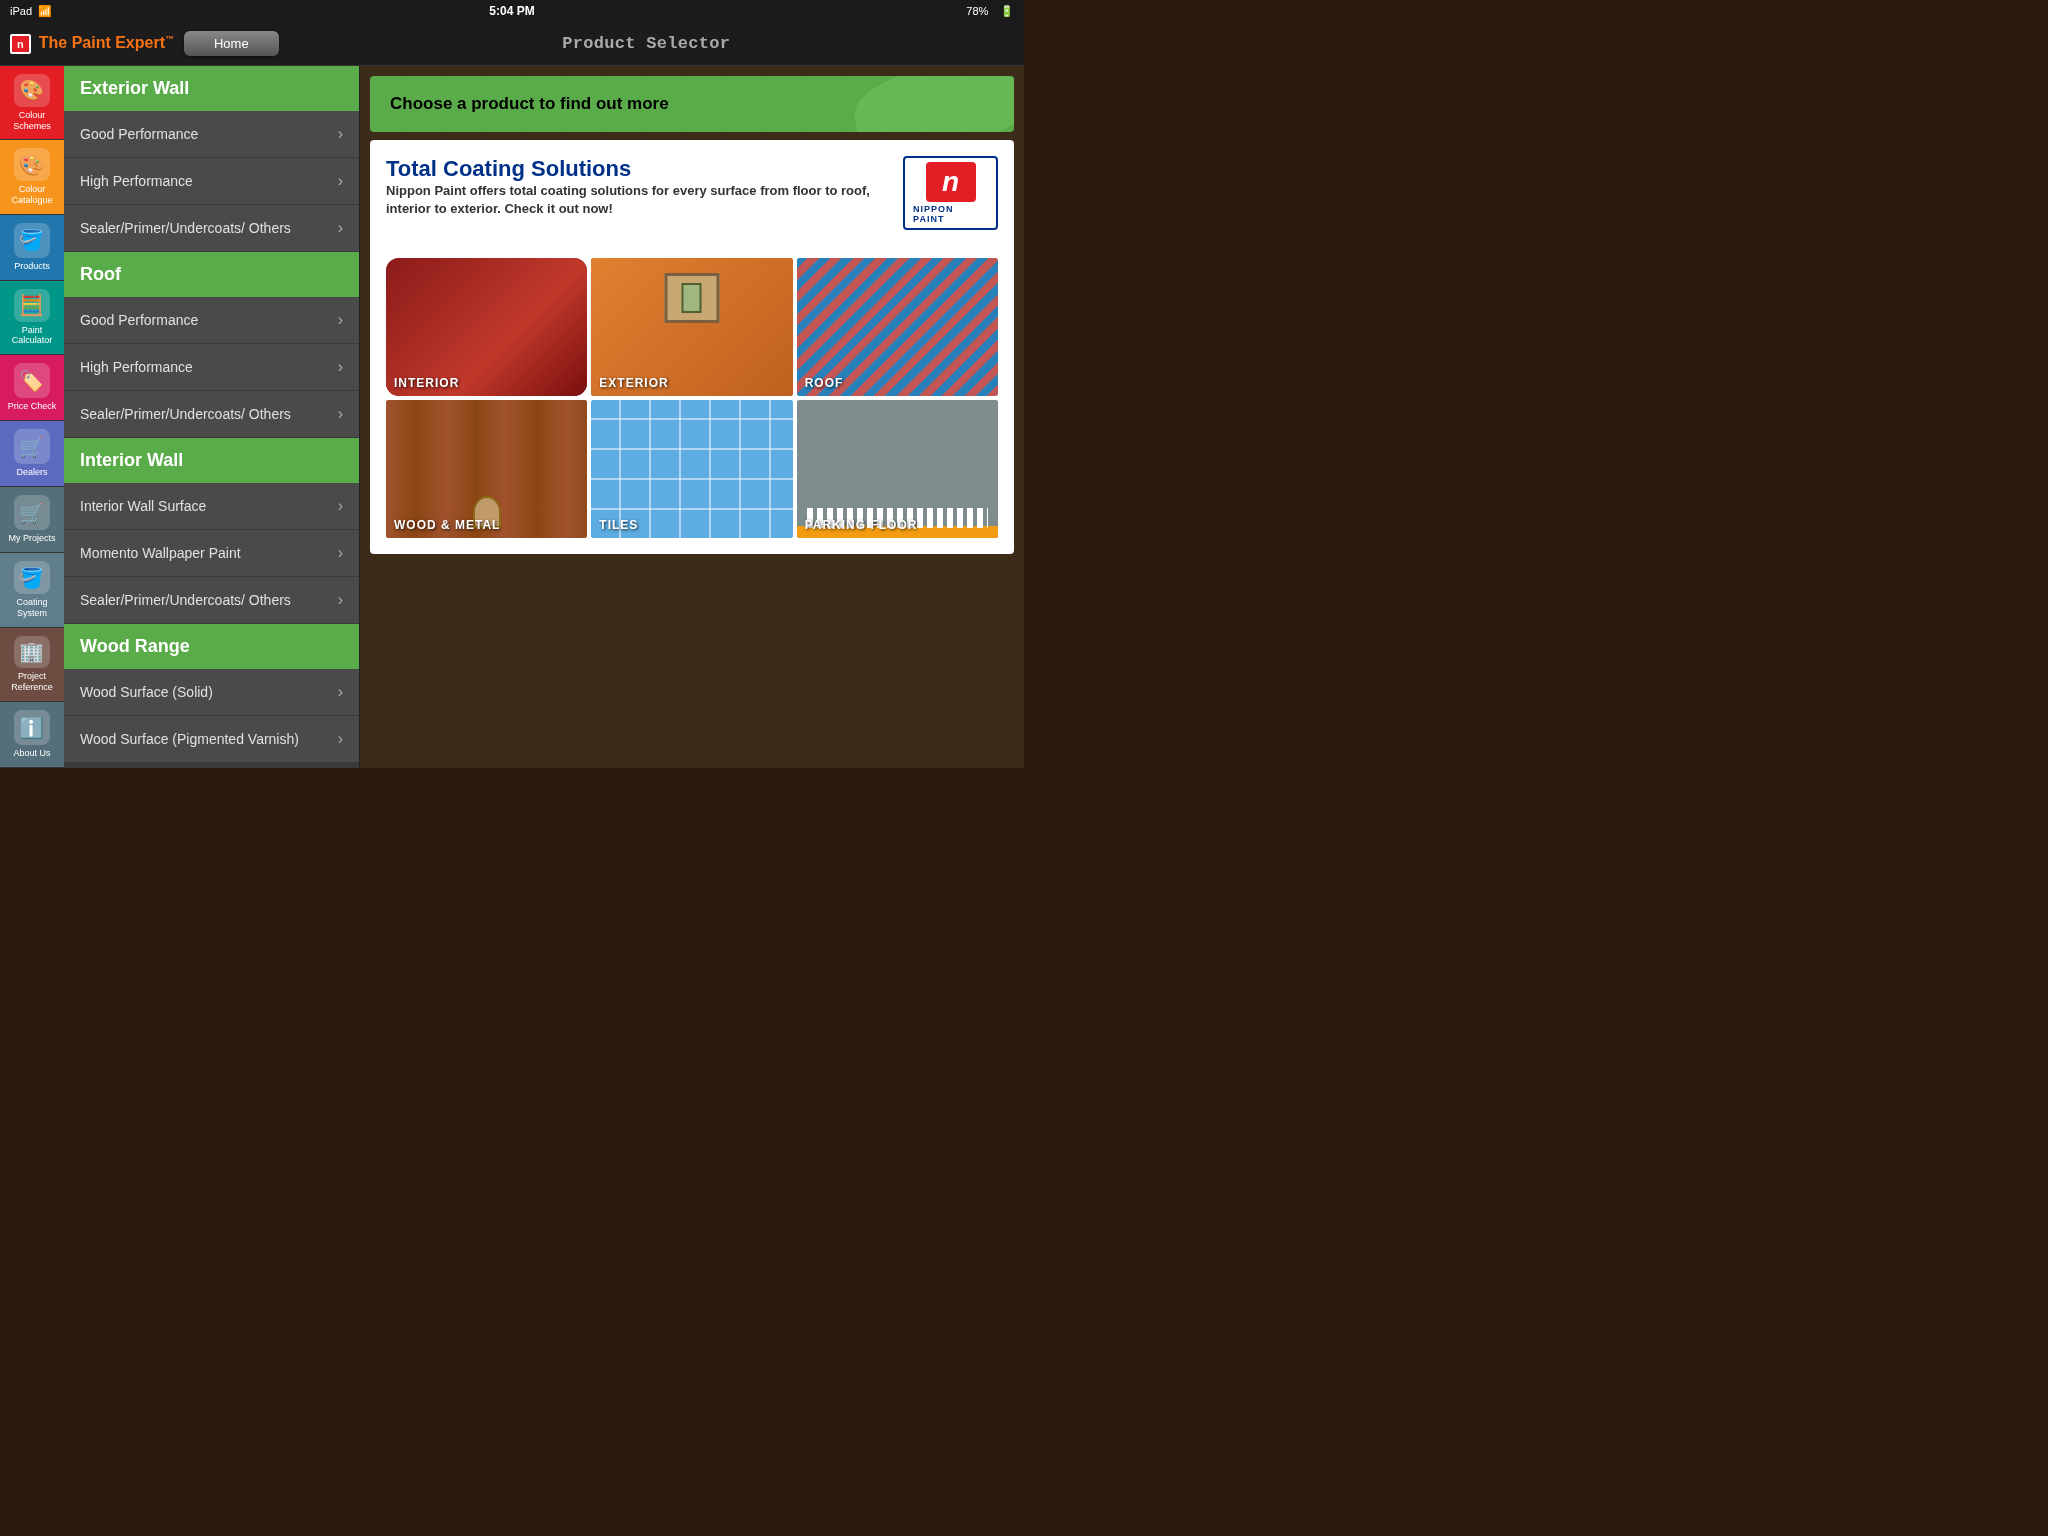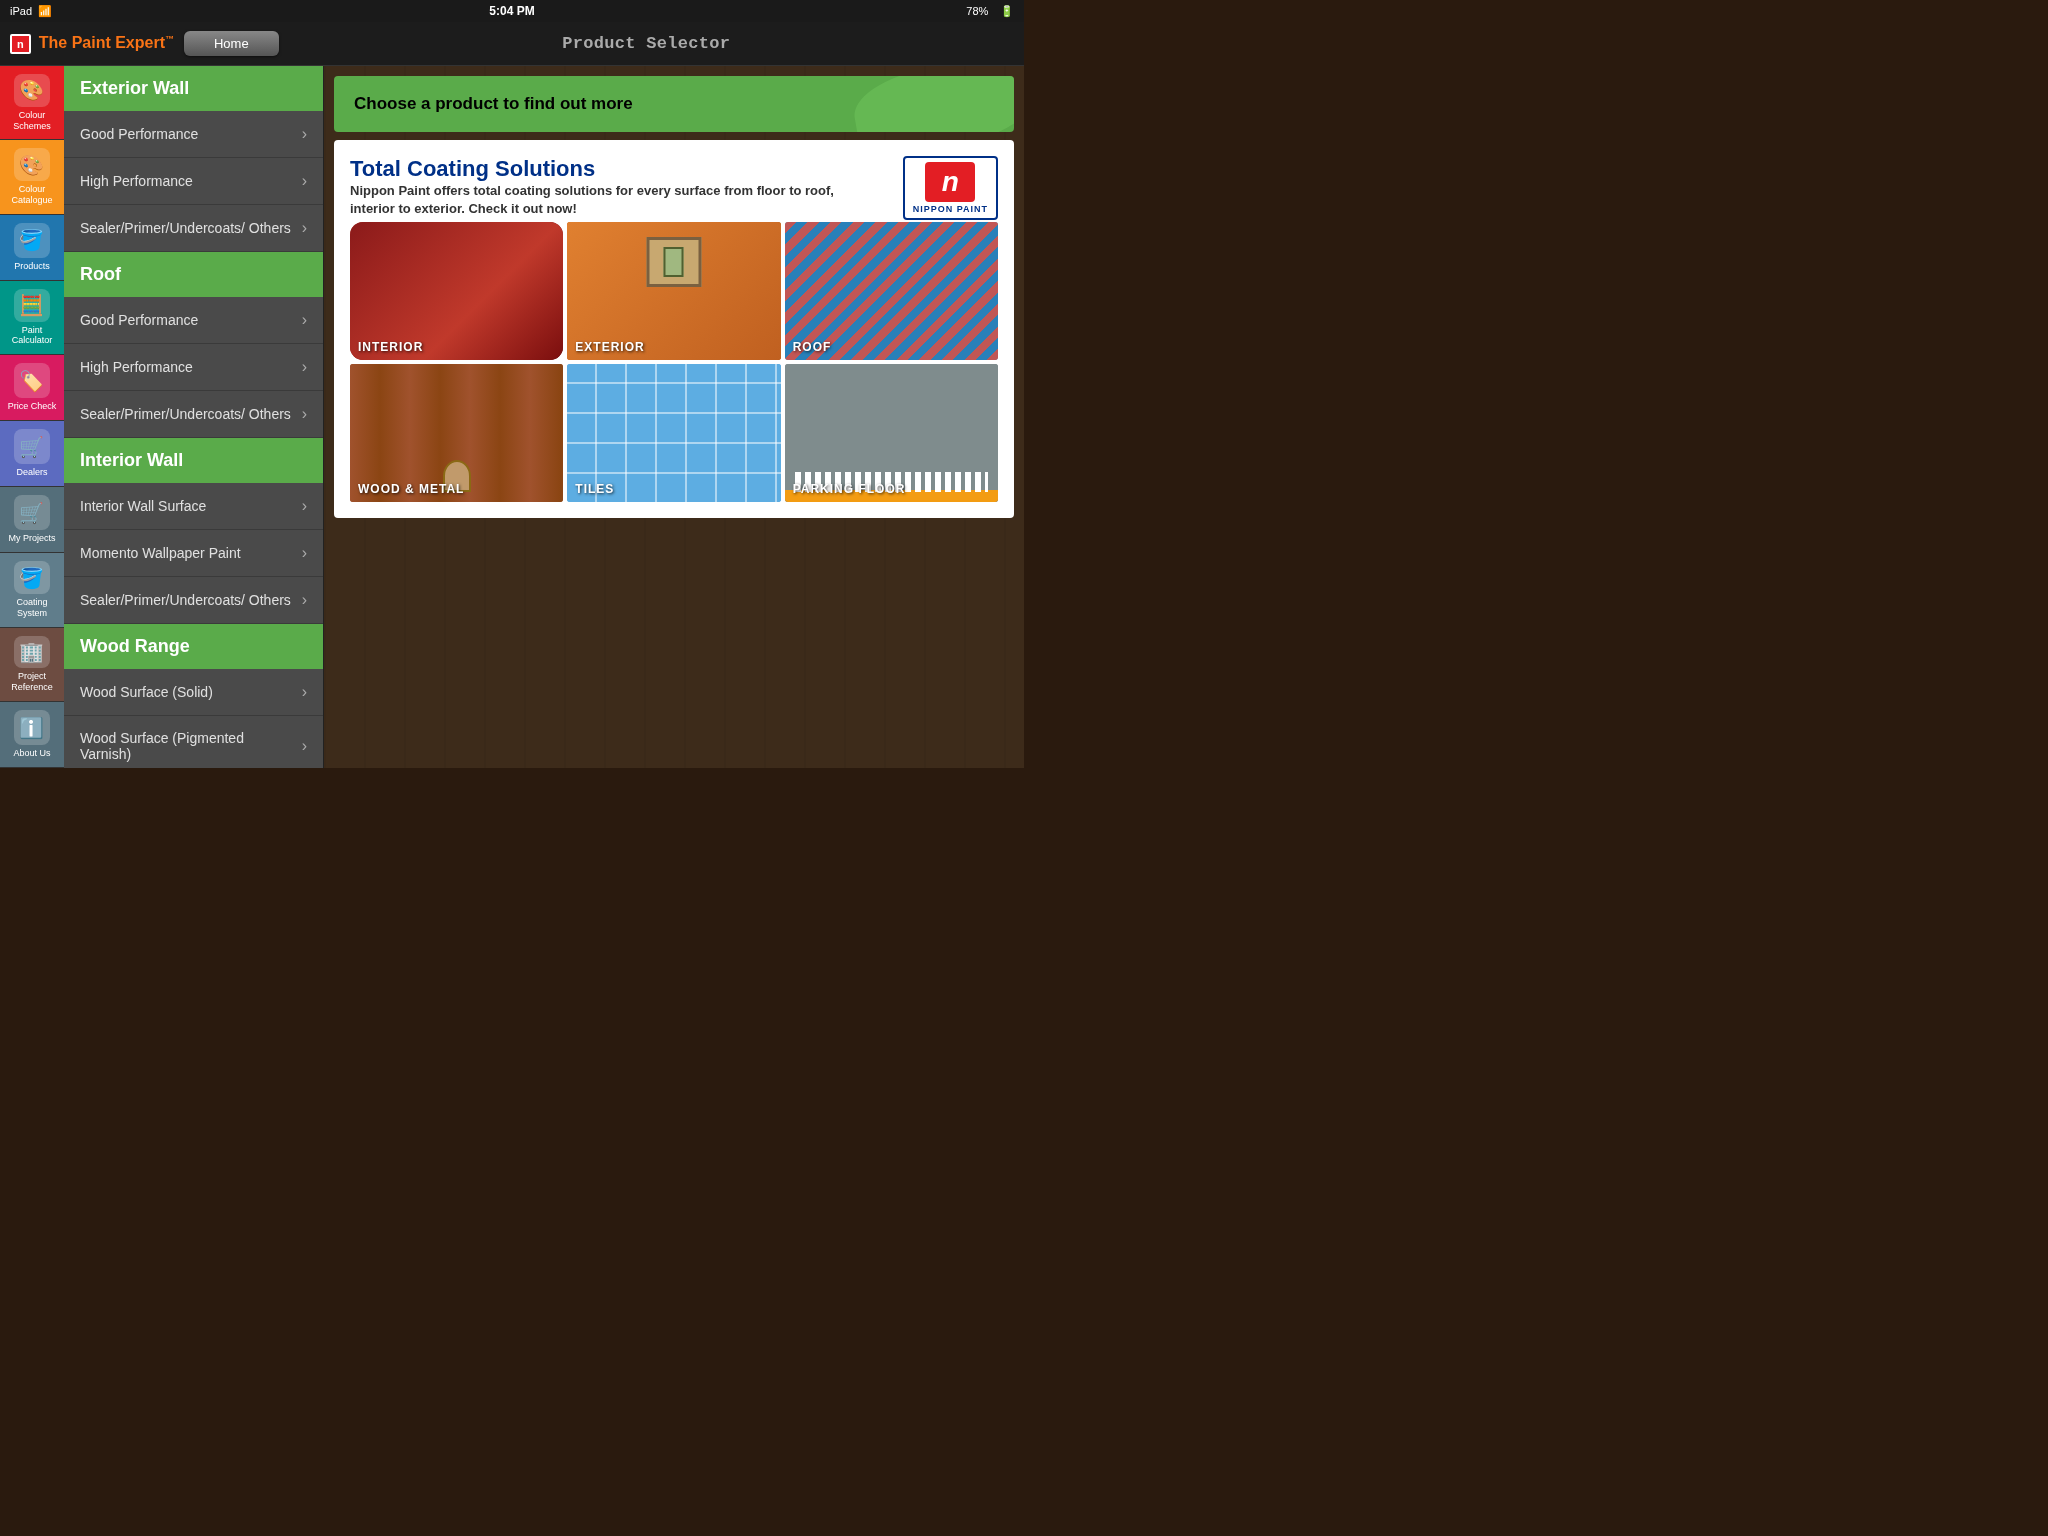--- a/index.html
+++ b/index.html
@@ -115,21 +115,21 @@
     .sidebar-icon-item .icon-label {
       color: white;
       font-size: 9px;
       text-align: center;
       line-height: 1.2;
     }
     .icon-red { background: #e31e24; }
 
     
     .menu-panel {
-      width: 260px;
+      width: 296px;
       background: #3a3a3a;
       overflow-y: auto;
       border-right: 1px solid #222;
     }
 
     .menu-section-header {
       background: #5aab4a;
       color: white;
       font-size: 18px;
       font-weight: 700;
@@ -205,21 +205,21 @@
       background: white;
       border-radius: 4px;
       overflow: hidden;
       padding: 16px;
     }
 
     .ad-header {
       display: flex;
       justify-content: space-between;
       align-items: flex-start;
-      margin-bottom: 2px;
+      margin-bottom: 28px;
     }
 
     .ad-title {
       color: #003087;
       font-size: 22px;
       font-weight: 900;
     }
 
     .ad-subtitle {
       color: #333;

